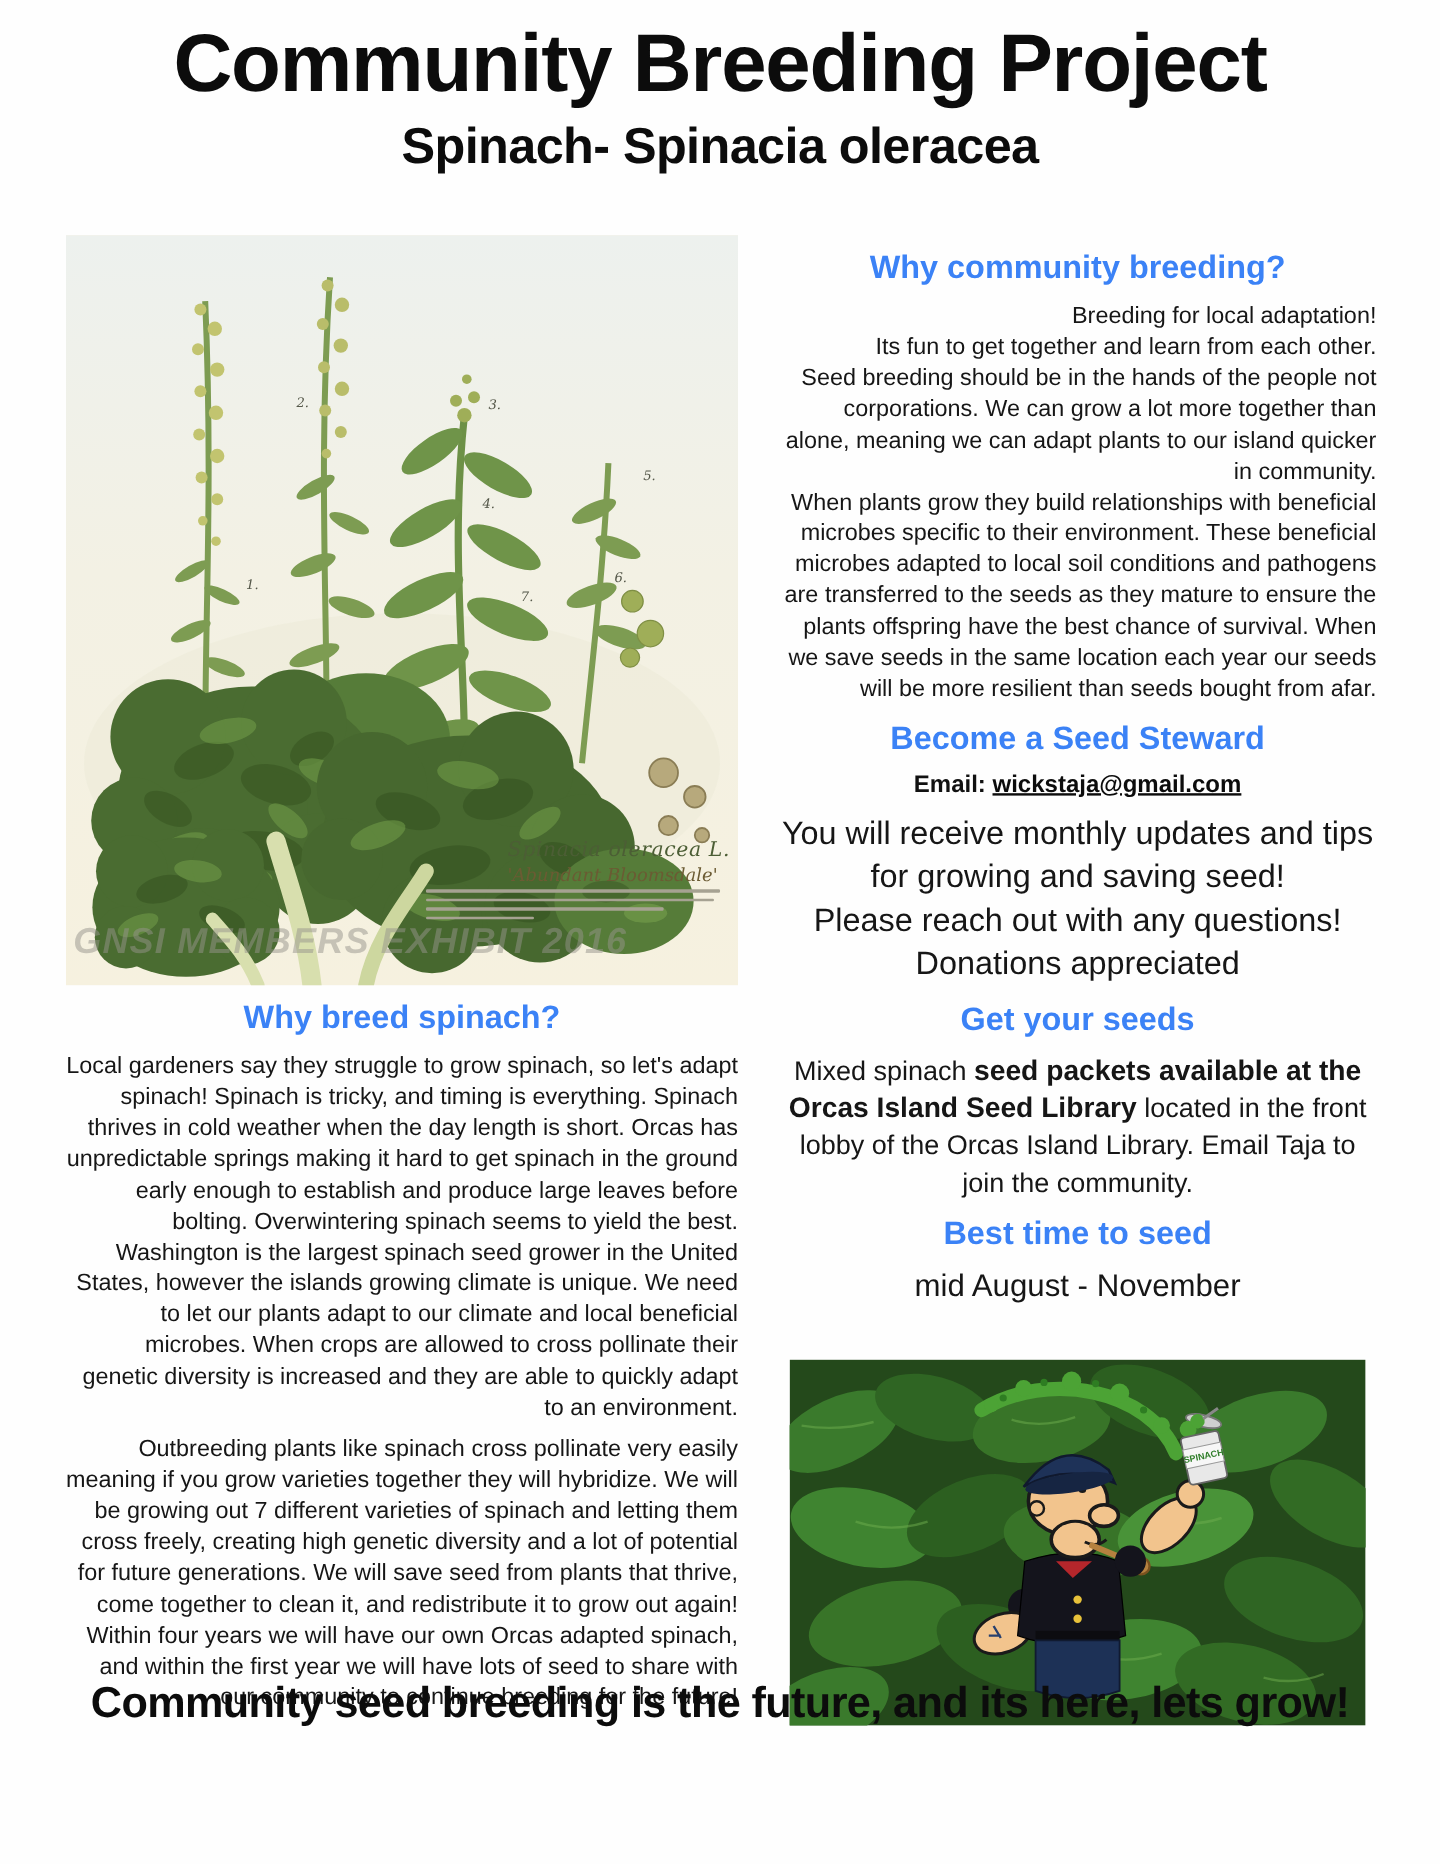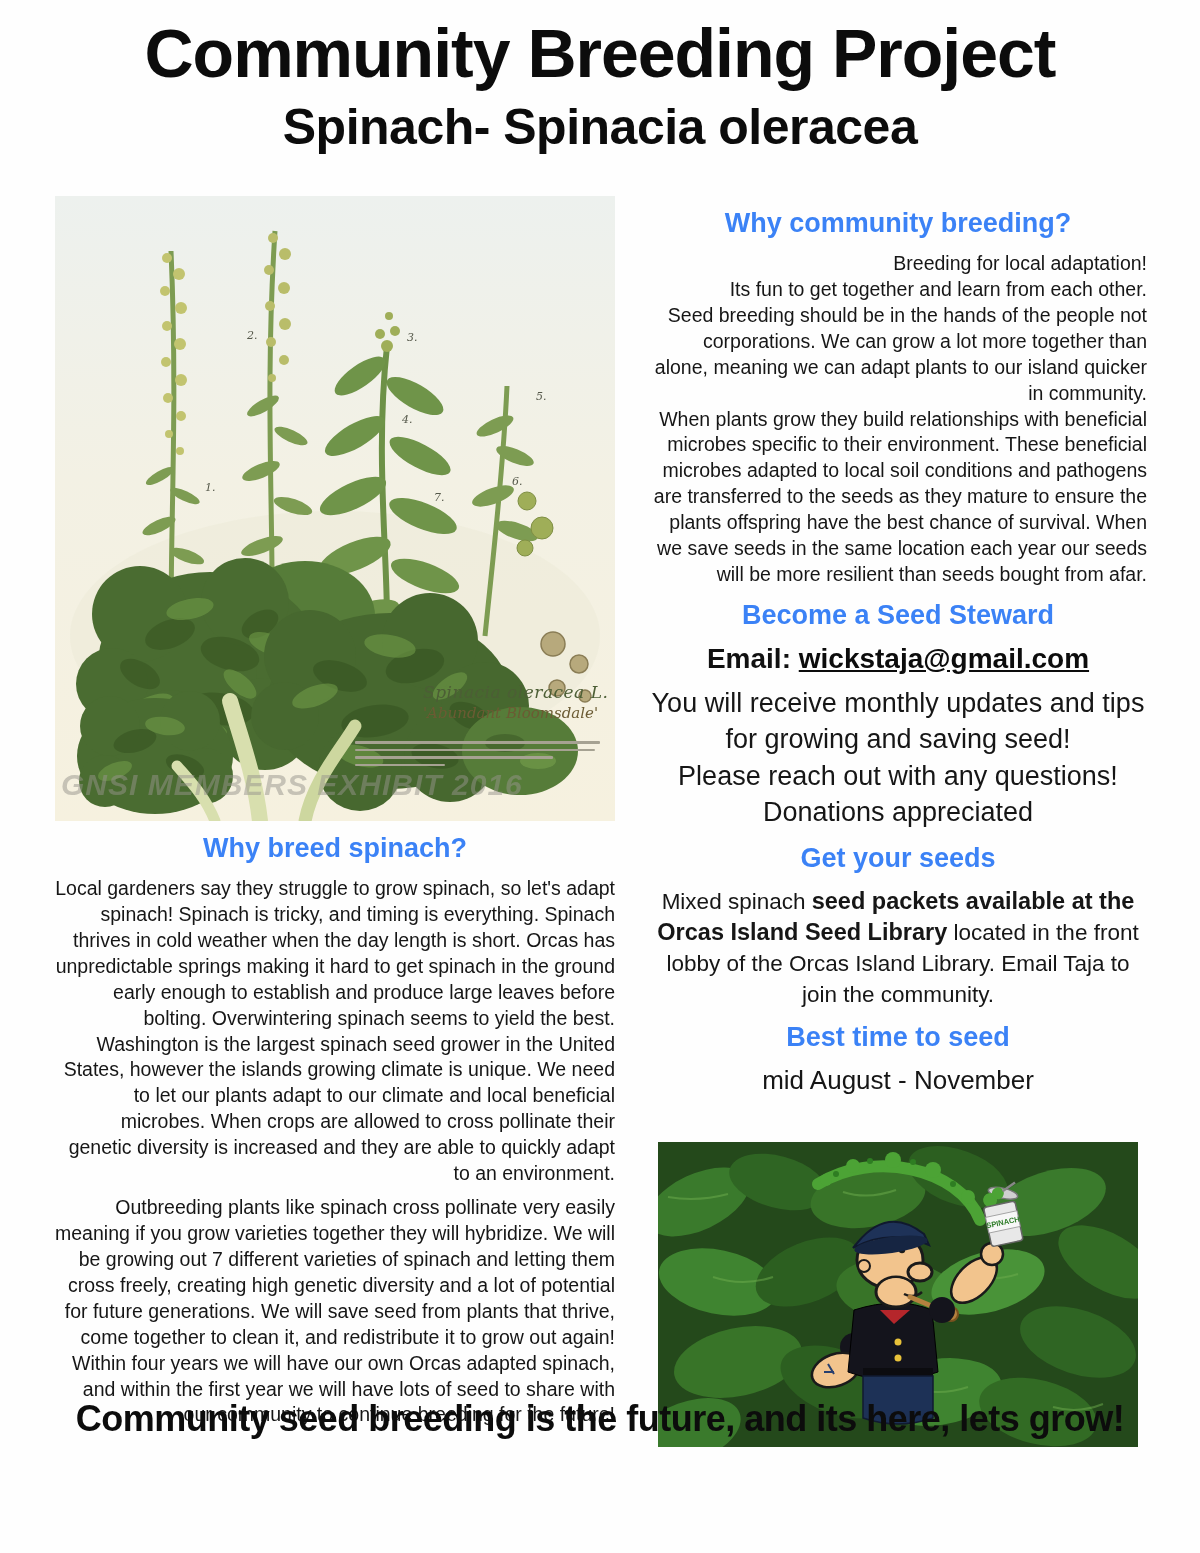--- a/index.html
+++ b/index.html
@@ -1,41 +1,41 @@
 <!DOCTYPE html>
 <html><head>
 <meta charset="utf-8">
 <style>
   html,body{margin:0;padding:0;background:#ffffff;}
   body{width:1200px;height:1553px;font-family:"Liberation Sans",sans-serif;color:#111;}
   .page{position:relative;width:1200px;height:1553px;background:#fefefe;overflow:hidden;}
 
   .title{margin:14px 0 0;text-align:center;font-size:68px;font-weight:bold;letter-spacing:-1px;color:#0c0c0c;}
-  .subtitle{margin:6px 0 0;text-align:center;font-size:50px;font-weight:bold;letter-spacing:-0.5px;color:#0c0c0c;}
+  .subtitle{margin:6px 0 0;text-align:center;font-size:42px;font-weight:bold;letter-spacing:-0.5px;color:#0c0c0c;}
 
   .columns{position:absolute;top:196px;left:55px;width:1092px;display:flex;gap:34px;}
   .col-left{width:560px;flex:0 0 560px;}
   .col-right{width:498px;flex:0 0 498px;}
 
   .illustration{position:relative;width:560px;height:625px;background:#f5f2e4;}
   .illu-caption{position:absolute;left:368px;top:486px;width:192px;font-family:"DejaVu Serif",serif;font-style:italic;}
-  .illu-caption .c1{font-size:17px;color:#4c5e35;letter-spacing:0.5px;}
+  .illu-caption .c1{font-size:17px;color:#4c5e35;letter-spacing:0.5px;margin-top:16px;}
   .illu-caption .c2{font-size:15px;color:#6b5b33;margin-top:2px;}
   .fineprint{position:absolute;left:300px;top:545px;width:250px;}
   .fineprint .fl{height:2.5px;background:#a6a292;margin-bottom:5px;border-radius:1px;}
   .watermark{position:absolute;left:6px;top:572px;font-size:30px;font-weight:bold;font-style:italic;color:rgba(150,148,140,0.5);letter-spacing:1px;white-space:nowrap;}
 
   h3.sec{margin:12px;text-align:center;font-size:27px;font-weight:bold;color:#3b82f6;}
   .left-head{margin-top:32px;}
   .bodytext{font-size:19.5px;line-height:1.33;margin:6px 0 0;white-space:pre-line;text-align:right;color:#161616;}
   .col-left .bodytext{margin-top:8px;}
   .para2{margin-top:26px;}
 
   .big-head{font-size:31px;margin-top:44px;}
-  .email-line{font-size:28px;font-weight:bold;text-align:center;margin:4px 0 0;}
+  .email-line{font-size:20px;font-weight:bold;text-align:center;margin:4px 0 0;}
   .email-line a{color:#0c0c0c;text-decoration:underline;cursor:pointer;}
   .center-text{font-size:27px;line-height:1.35;text-align:center;margin:10px 0 0;white-space:pre-line;color:#161616;}
 
   .seeds-head{font-size:32px;margin-top:46px;}
   .seeds-text{font-size:22.5px;line-height:1.35;text-align:center;margin:8px 0 0;color:#161616;}
   .seeds-text b{font-size:23.5px;}
 
   .besttime-head{font-size:26px;margin-top:34px;}
   .besttime-val{font-size:26px;text-align:center;margin:6px 0 0;color:#161616;}
 

